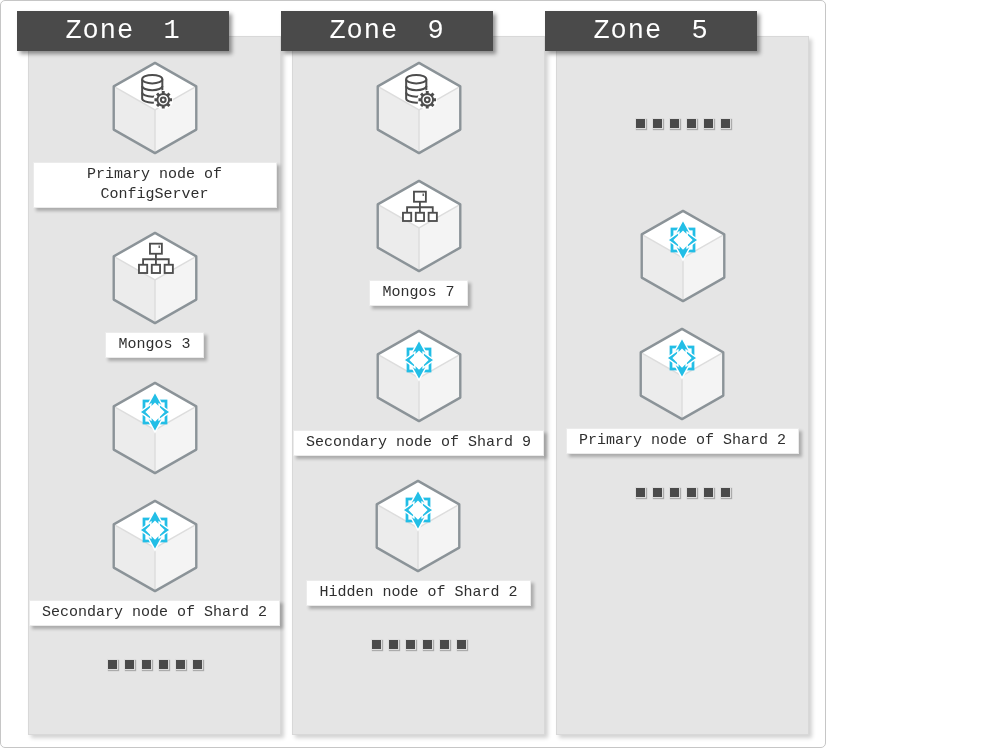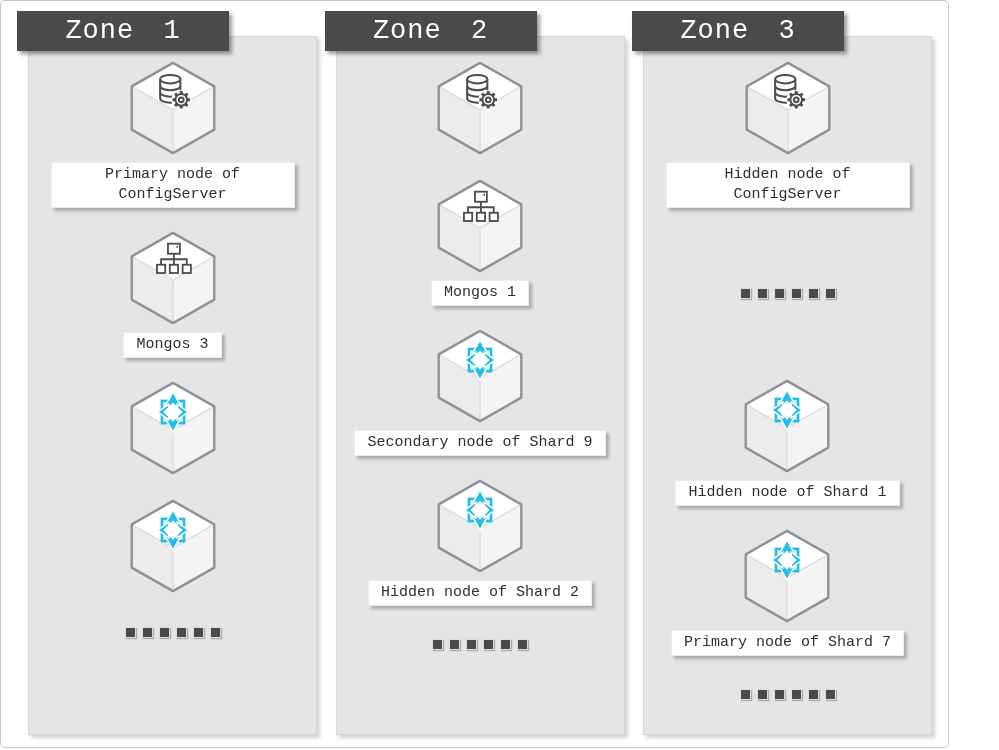--- a/index.html
+++ b/index.html
@@ -1,19 +1,19 @@
 <!DOCTYPE html>
 <html><head>
 <meta charset="utf-8">
 <style>
   html,body{margin:0;padding:0;background:#ffffff;}
   body{font-family:"Liberation Mono","DejaVu Sans Mono",monospace;}
   .frame{
     position:relative;
-    width:949px;height:748px;
+    width:826px;height:748px;
     border:1px solid #c6c6c6;border-radius:5px;
     background:#ffffff;box-sizing:border-box;
     padding:10px 16px 12px 16px;overflow:hidden;
   }
   .zones{display:flex;justify-content:space-between;height:100%;}
   .zone{position:relative;width:300px;height:100%;}
   .zone-header{
     position:absolute;left:0;top:0;width:212px;height:40px;
     background:#4a4a4a;color:#ffffff;z-index:2;
     display:flex;align-items:center;justify-content:center;
@@ -160,36 +160,37 @@
 
   <div class="node-row">
     <div class="cube">
       <svg class="cube-svg">
                 <use href="#icon-cube"></use>
               </svg>
       <svg class="glyph">
                 <use class="glyph-use" href="#icon-shard"></use>
               </svg>
     </div>
+    <div class="node-label">Secondary node of Shard 2</div>
   </div>
 
   <div class="dots-row dots--bottom">
             <span class="dot"></span>
             <span class="dot"></span>
             <span class="dot"></span>
             <span class="dot"></span>
             <span class="dot"></span>
             <span class="dot"></span>
           </div>
 </div>
   </div>
 
   <div class="zone">
     <div class="zone-header">
-      <span class="zone-title">Zone 2</span>
+      <span class="zone-title">Zone 9</span>
     </div>
     <div class="zone-panel">
   <div class="node-row">
     <div class="cube">
       <svg class="cube-svg">
                 <use href="#icon-cube"></use>
               </svg>
       <svg class="glyph">
                 <use class="glyph-use" href="#icon-configserver"></use>
               </svg>
@@ -198,21 +199,21 @@
 
   <div class="node-row">
     <div class="cube">
       <svg class="cube-svg">
                 <use href="#icon-cube"></use>
               </svg>
       <svg class="glyph">
                 <use class="glyph-use" href="#icon-mongos"></use>
               </svg>
     </div>
-    <div class="node-label">Mongos 1</div>
+    <div class="node-label">Mongos 7</div>
   </div>
 
   <div class="node-row">
     <div class="cube">
       <svg class="cube-svg">
                 <use href="#icon-cube"></use>
               </svg>
       <svg class="glyph">
                 <use class="glyph-use" href="#icon-shard"></use>
               </svg>
@@ -238,66 +239,54 @@
             <span class="dot"></span>
             <span class="dot"></span>
             <span class="dot"></span>
             <span class="dot"></span>
           </div>
 </div>
   </div>
 
   <div class="zone">
     <div class="zone-header">
-      <span class="zone-title">Zone 3</span>
+      <span class="zone-title">Zone 5</span>
     </div>
     <div class="zone-panel">
-  <div class="node-row">
-    <div class="cube">
-      <svg class="cube-svg">
-                <use href="#icon-cube"></use>
-              </svg>
-      <svg class="glyph">
-                <use class="glyph-use" href="#icon-configserver"></use>
-              </svg>
-    </div>
-    <div class="node-label label--wide">Hidden node of ConfigServer</div>
-  </div>
 
   <div class="dots-row dots--middle">
             <span class="dot"></span>
             <span class="dot"></span>
             <span class="dot"></span>
             <span class="dot"></span>
             <span class="dot"></span>
             <span class="dot"></span>
           </div>
 
   <div class="node-row">
     <div class="cube">
       <svg class="cube-svg">
                 <use href="#icon-cube"></use>
               </svg>
       <svg class="glyph">
                 <use class="glyph-use" href="#icon-shard"></use>
               </svg>
     </div>
-    <div class="node-label">Hidden node of Shard 1</div>
-  </div>
-
-  <div class="node-row">
-    <div class="cube">
-      <svg class="cube-svg">
-                <use href="#icon-cube"></use>
-              </svg>
-      <svg class="glyph">
-                <use class="glyph-use" href="#icon-shard"></use>
-              </svg>
-    </div>
-    <div class="node-label">Primary node of Shard 7</div>
+  </div>
+
+  <div class="node-row">
+    <div class="cube">
+      <svg class="cube-svg">
+                <use href="#icon-cube"></use>
+              </svg>
+      <svg class="glyph">
+                <use class="glyph-use" href="#icon-shard"></use>
+              </svg>
+    </div>
+    <div class="node-label">Primary node of Shard 2</div>
   </div>
 
   <div class="dots-row dots--bottom">
             <span class="dot"></span>
             <span class="dot"></span>
             <span class="dot"></span>
             <span class="dot"></span>
             <span class="dot"></span>
             <span class="dot"></span>
           </div>

